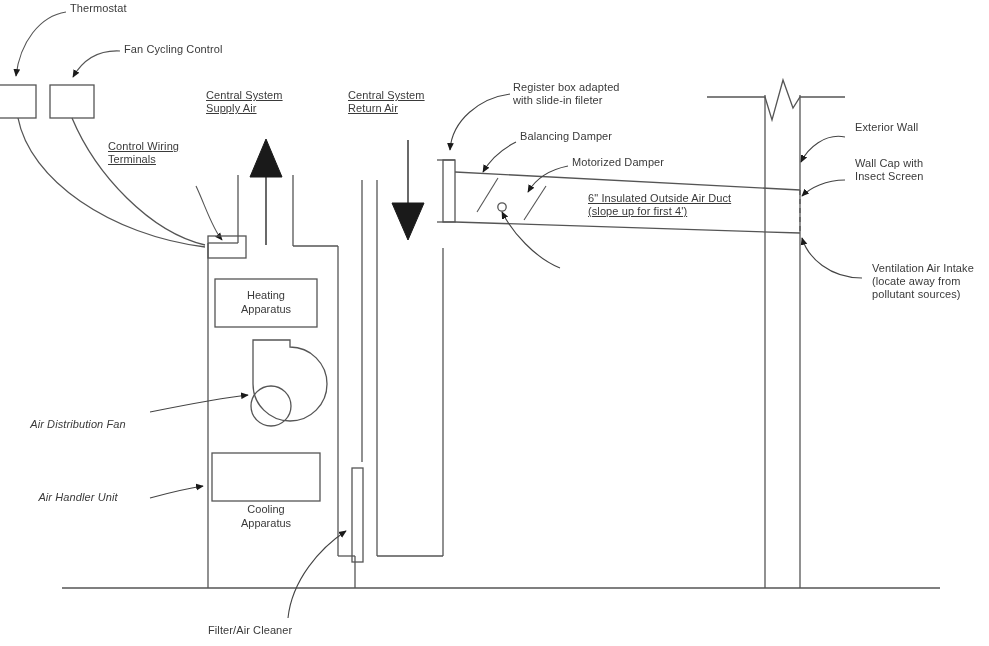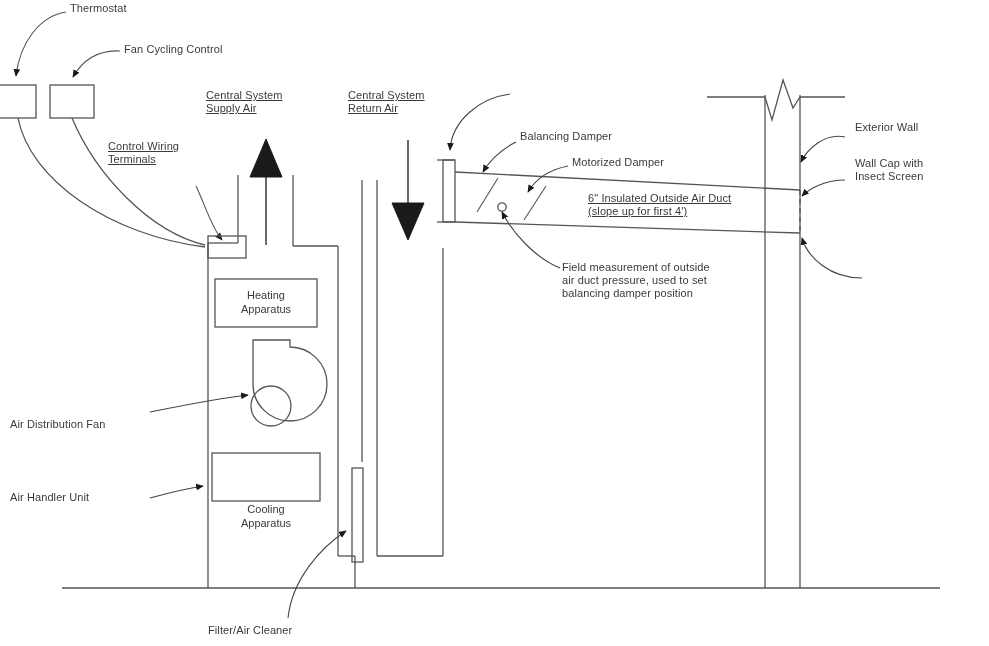--- a/index.html
+++ b/index.html
@@ -3,21 +3,21 @@
 <meta charset="utf-8">
 <style>
   html,body{margin:0;padding:0;background:#ffffff;}
   body{width:989px;height:646px;overflow:hidden;
        font-family:"Liberation Sans",sans-serif;color:#2b2b2b;}
   #stage{position:relative;width:989px;height:646px;}
   svg#diagram{position:absolute;left:0;top:0;width:989px;height:646px;}
   .lbl{position:absolute;font-size:11px;line-height:13px;color:#3a3a3a;
        letter-spacing:.1px;white-space:pre;}
   .lbl.ctr{text-decoration:underline;}
-  .lbl.rgt{text-align:left;}
+  .lbl.rgt{text-align:center;font-style:italic;}
   .boxlbl{position:absolute;font-size:11px;line-height:14px;
           color:#3a3a3a;text-align:center;white-space:pre;}
 </style>
 </head>
 <body>
 
 <div id="stage">
 
 <svg id="diagram" viewBox="0 0 989 646">
   <defs>
@@ -129,37 +129,39 @@
 
 <div class="lbl ctr" style="left:108px;top:140px;width:96px;">Control Wiring
 Terminals</div>
 
 <div class="lbl ctr" style="left:206px;top:89px;width:120px;">Central System
 Supply Air</div>
 
 <div class="lbl ctr" style="left:348px;top:89px;width:120px;">Central System
 Return Air</div>
 
+<div class="lbl" style="left:513px;top:81px;">Register box adapted
+with slide-in fileter</div>
 
 <div class="lbl" style="left:520px;top:130px;">Balancing Damper</div>
 
 <div class="lbl" style="left:572px;top:156px;">Motorized Damper</div>
 
 <div class="lbl ctr" style="left:588px;top:192px;width:224px;">6" Insulated Outside Air Duct
 (slope up for first 4')</div>
 
-<div class="lbl" style="left:562px;top:261px;">Field measurement of outside
-air duct pressure, used to set
-balancing damper position</div>
 
 <div class="lbl" style="left:855px;top:121px;">Exterior Wall</div>
 
 <div class="lbl" style="left:855px;top:157px;">Wall Cap with
 Insect Screen</div>
 
+<div class="lbl" style="left:872px;top:262px;">Ventilation Air Intake
+(locate away from
+pollutant sources)</div>
 
 <div class="lbl rgt" style="left:10px;top:418px;width:136px;">Air Distribution Fan</div>
 
 <div class="lbl rgt" style="left:10px;top:491px;width:136px;">Air Handler Unit</div>
 
 <div class="lbl" style="left:168px;top:624px;margin-left:40px;">Filter/Air Cleaner</div>
 
 <div class="boxlbl" style="left:215px;top:288px;width:102px;">Heating
 Apparatus</div>
 

